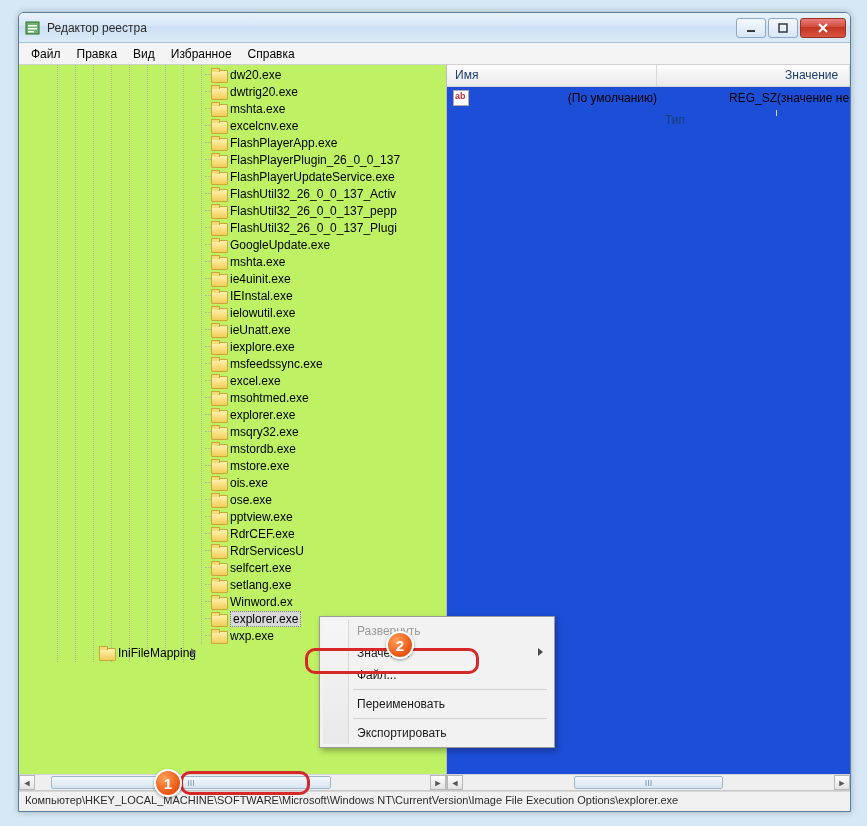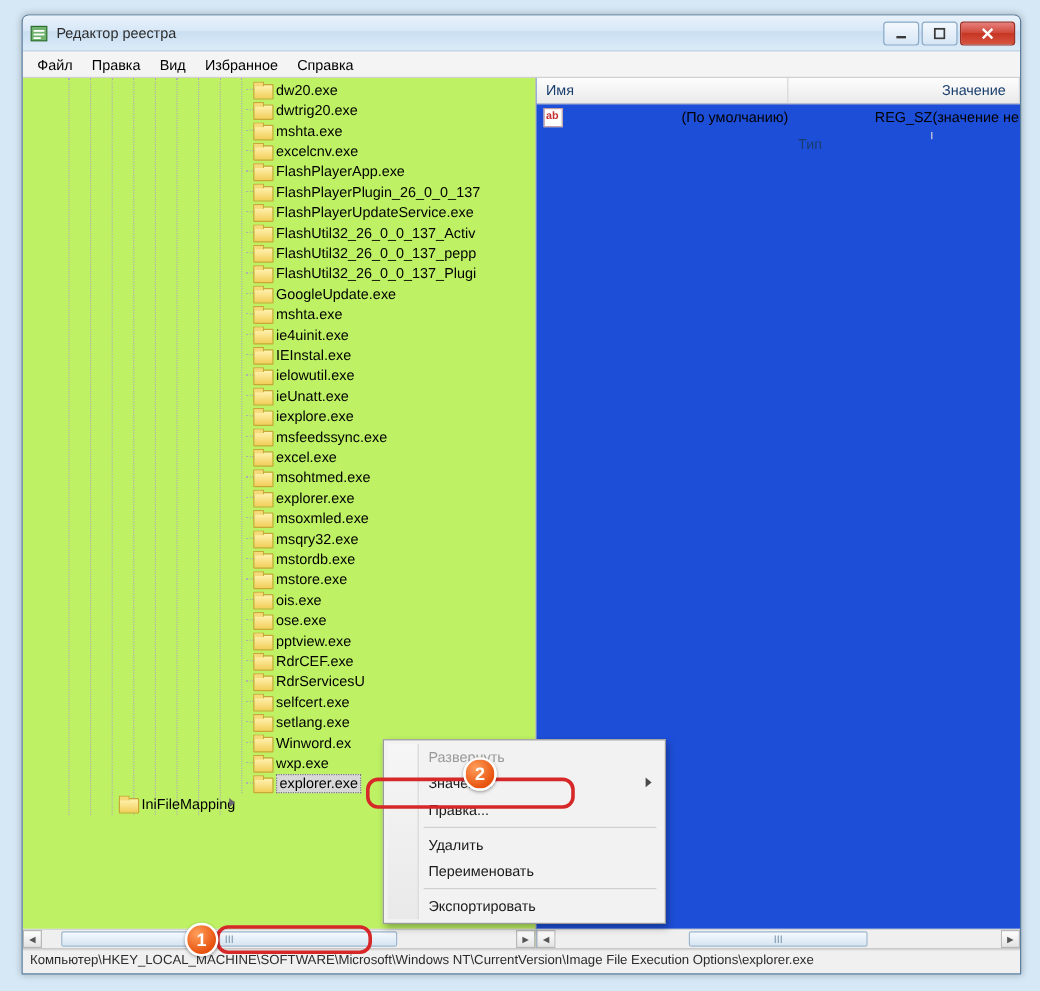--- a/index.html
+++ b/index.html
@@ -481,25 +481,20 @@
               <span class="label">msohtmed.exe</span>
             </div>
             <div class="tree-item">
               <span class="tick"></span>
               <span class="folder-icon"></span>
               <span class="label">explorer.exe</span>
             </div>
             <div class="tree-item">
               <span class="tick"></span>
               <span class="folder-icon"></span>
-              <span class="label">msoxmled.exe</span>
-            </div>
-            <div class="tree-item">
-              <span class="tick"></span>
-              <span class="folder-icon"></span>
               <span class="label">msqry32.exe</span>
             </div>
             <div class="tree-item">
               <span class="tick"></span>
               <span class="folder-icon"></span>
               <span class="label">mstordb.exe</span>
             </div>
             <div class="tree-item">
               <span class="tick"></span>
               <span class="folder-icon"></span>
@@ -538,29 +533,29 @@
             <div class="tree-item">
               <span class="tick"></span>
               <span class="folder-icon"></span>
               <span class="label">setlang.exe</span>
             </div>
             <div class="tree-item">
               <span class="tick"></span>
               <span class="folder-icon"></span>
               <span class="label">Winword.ex</span>
             </div>
+            <div class="tree-item selected">
+              <span class="tick"></span>
+              <span class="folder-icon"></span>
+              <span class="label">explorer.exe</span>
+            </div>
             <div class="tree-item">
               <span class="tick"></span>
               <span class="folder-icon"></span>
               <span class="label">wxp.exe</span>
-            </div>
-            <div class="tree-item selected">
-              <span class="tick"></span>
-              <span class="folder-icon"></span>
-              <span class="label">explorer.exe</span>
             </div>
             <div class="tree-item last">
               <span class="expander"></span>
               <span class="folder-icon"></span>
               <span class="label">IniFileMapping</span>
             </div>
           </div>
       </div>
       <div class="hscroll">
         <div class="arrow">◄</div>
@@ -598,23 +593,22 @@
       </div>
     </div>
 
     <div class="ctxmenu">
       <div class="strip"></div>
       <div class="ctxitem disabled">Развернуть</div>
       <div class="ctxitem">
         <span>Значение</span>
         <span class="arrow-r"></span>
       </div>
-      <div class="ctxitem">Правка...</div>
+      <div class="ctxitem">Файл...</div>
       <div class="ctxsep"></div>
-      <div class="ctxitem">Удалить</div>
       <div class="ctxitem">Переименовать</div>
       <div class="ctxsep"></div>
       <div class="ctxitem">Экспортировать</div>
 
     </div>
 
   </div>
 
   <div class="statusbar">Компьютер\HKEY_LOCAL_MACHINE\SOFTWARE\Microsoft\Windows NT\CurrentVersion\Image File Execution Options\explorer.exe</div>
 </div>

